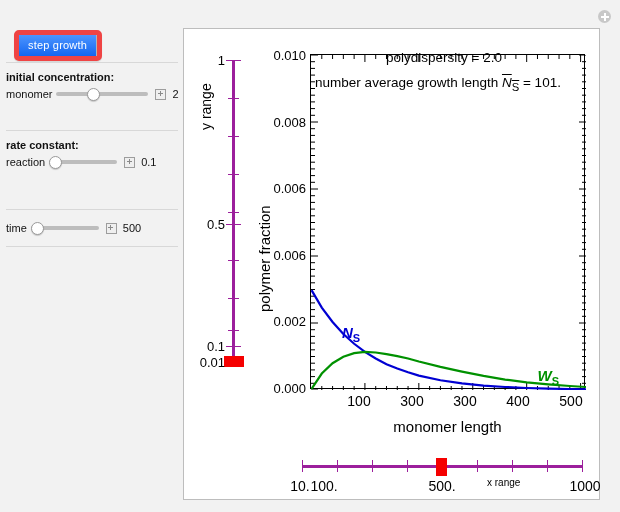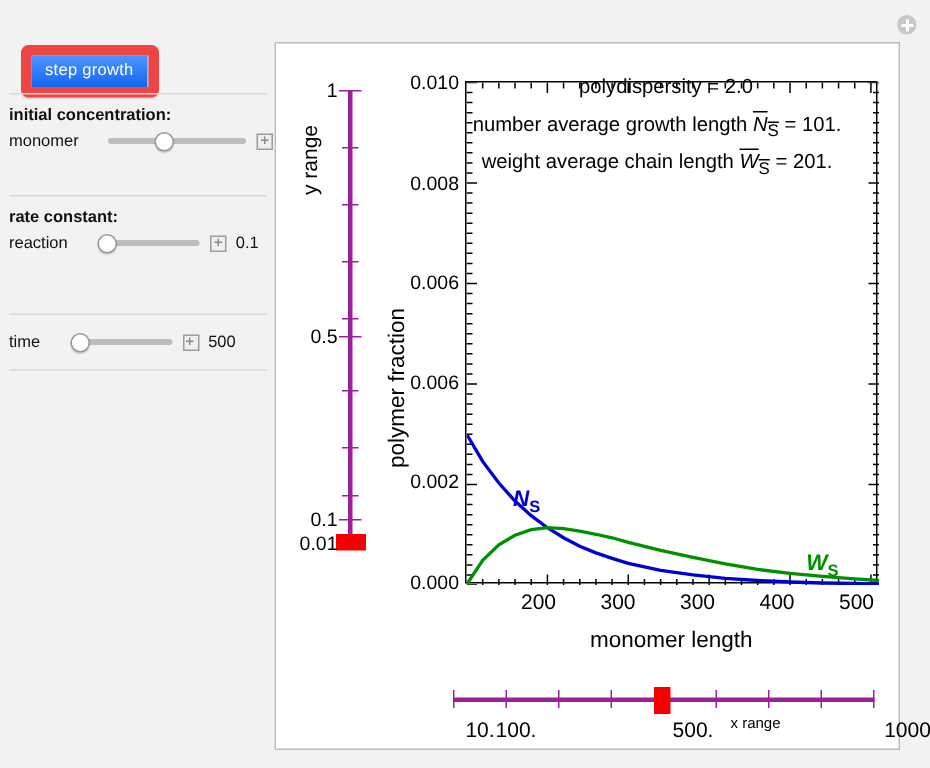--- a/index.html
+++ b/index.html
@@ -49,21 +49,21 @@
     position: absolute;
     left: 0; top: 0;
     width: 183px;
     height: 512px;
     background: #f2f2f2;
   }
   .seg-wrap {
     position: absolute;
     left: 14px; top: 30px;
     display: flex;
-    border: 7px solid #ef4444;
+    border: 5px solid #ef4444;
     border-radius: 5px;
     overflow: hidden;
     box-shadow: 0 1px 1px rgba(0,0,0,0.12);
     background: #c4b5fd;
   }
   .seg {
     font-size: 11px;
     padding: 4px 9px 5px 9px;
     color: #1a1a1a;
     background: linear-gradient(#ffffff, #f0f0f0);
@@ -96,21 +96,21 @@
   .slider-row {
     position: absolute;
     left: 6px;
     height: 18px;
     display: flex;
     align-items: center;
   }
   .slider-name {
     font-size: 11px;
     color: #111;
-    margin-right: 20px;
+    margin-right: 4px;
     white-space: nowrap;
   }
   .track {
     position: relative;
     height: 18px;
     display: flex;
     align-items: center;
   }
   .track-line {
     height: 4px;
@@ -285,21 +285,20 @@
     height: 18px;
     background: #f50000;
   }
   .xlabel {
     position: absolute;
     top: 478px;
     font-size: 14px;
     color: #000;
     white-space: nowrap;
     transform: translateX(-50%);
-    margin-left: 20px;
   }
   .xrange-title {
     position: absolute;
     left: 487px; top: 477px;
     font-size: 10px;
     font-style: italic;
     color: #000;
   }
   .xrange-title i { font-style: normal; }
 </style>
@@ -549,32 +548,29 @@
         </g>
       <path id="curve-ns" fill="none" stroke-width="2.2" d="M0.54 235.17 L10.78 252.59 L21.57 267.00 L32.35 279.06 L43.14 288.77 L53.92 296.81 L64.71 303.51 L75.49 309.20 L86.27 313.56 L97.06 317.25 L107.84 320.60 L129.41 325.29 L150.98 328.30 L172.55 330.64 L194.12 331.99 L215.69 332.99 L237.25 333.66 L258.82 334.00 L275.00 334.33" stroke="#0000d2"></path>
       <path id="curve-ws" fill="none" stroke-width="2.2" d="M0.54 334.00 L10.78 318.58 L21.57 308.20 L32.35 301.83 L43.14 298.15 L53.92 296.81 L64.71 297.48 L75.49 299.15 L86.27 301.17 L97.06 303.51 L107.84 306.52 L129.41 311.88 L150.98 316.57 L172.55 320.93 L194.12 324.62 L215.69 327.30 L237.25 329.31 L258.82 330.98 L275.00 331.99" stroke="#009100"></path>
     </svg>
   </div>
 
   <div class="annot" style="left:300px; width:288px; top:50px">polydispersity = 2.0</div>
   <div class="annot" style="left:288px; width:300px; top:75px">
     <span>number average growth length </span><span class="ovl"><span>N</span><sub>S</sub></span><span> = 101.</span>
   </div>
-  <div class="annot" style="left:288px; width:300px; top:100px">
-    <span>weight average chain length </span><span class="ovl"><span>W</span><sub>S</sub></span><span> = 201.</span>
-  </div>
 
   <div class="curve-label" id="label-ns" style="color: rgb(0, 0, 210); left: 341.922px; top: 323.725px;">
     <span>N</span><sub>S</sub>
   </div>
   <div class="curve-label" id="label-ws" style="color: rgb(0, 145, 0); left: 537.471px; top: 367.275px;">
     <span>W</span><sub>S</sub>
   </div>
 
-  <div class="xtlabel" style="left:359px; top:393px">200</div>
+  <div class="xtlabel" style="left:359px; top:393px">100</div>
   <div class="xtlabel" style="left:412px; top:393px">300</div>
   <div class="xtlabel" style="left:465px; top:393px">300</div>
   <div class="xtlabel" style="left:518px; top:393px">400</div>
   <div class="xtlabel" style="left:571px; top:393px">500</div>
 
   <div class="axis-x-title">monomer length</div>
 
   <div class="xslider">
     <span class="xtick" style="left:0px"></span>
     <span class="xtick" style="left:35px"></span>

